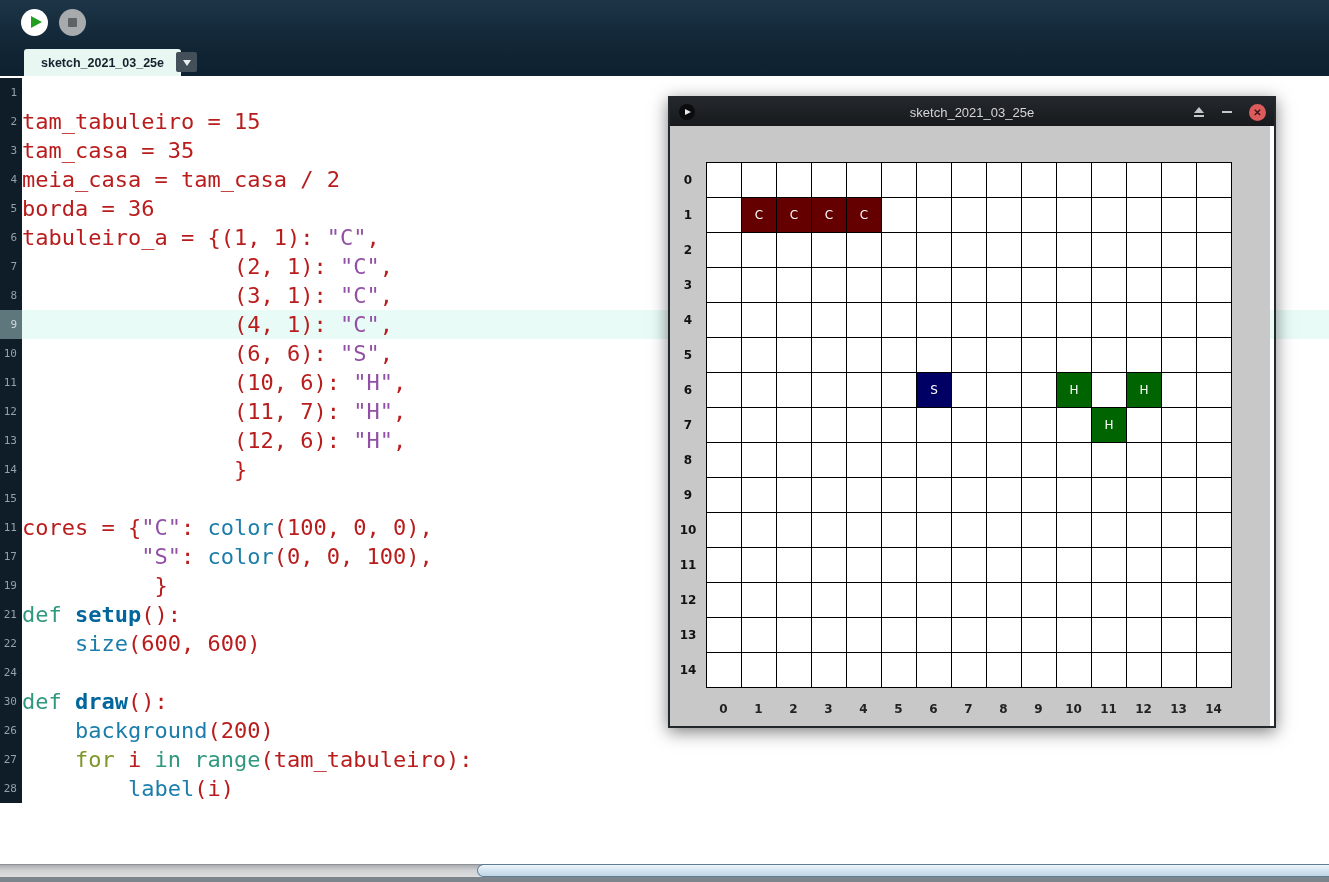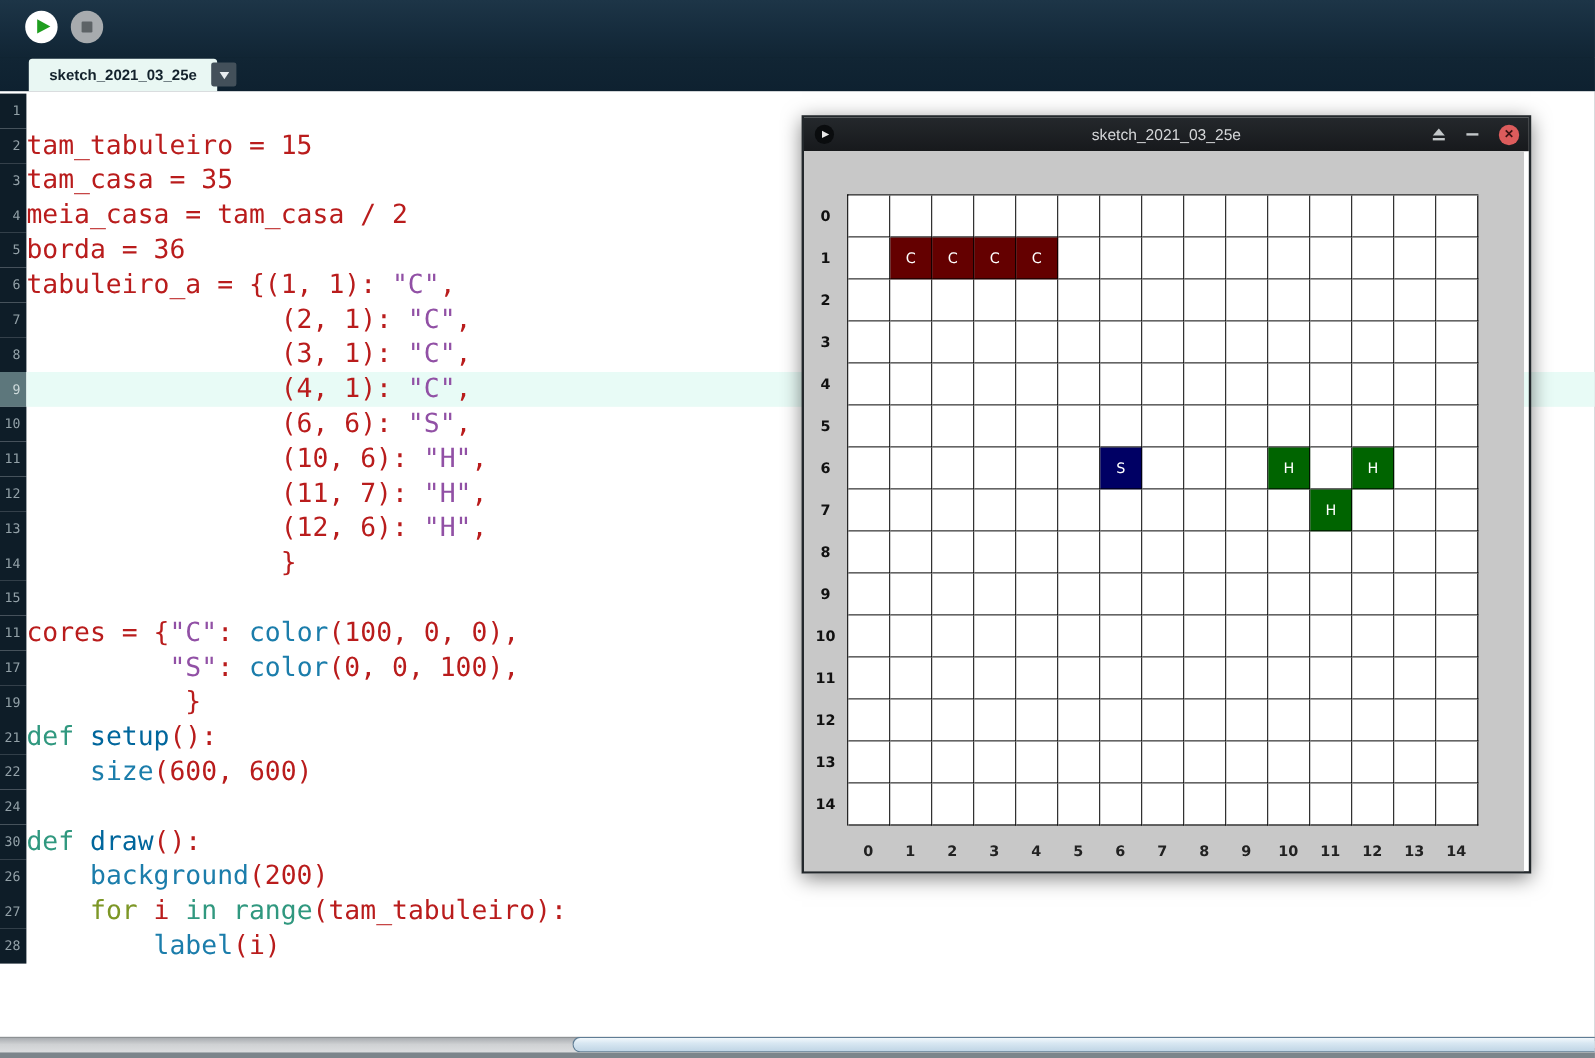--- a/index.html
+++ b/index.html
@@ -51,21 +51,21 @@
     flex:1;white-space:pre;font-family:"DejaVu Sans Mono",monospace;
     font-size:22px;line-height:29px;color:#000;
   }
   .ed-row.active .gutter{background:#5d777c;color:#cdd9da;}
   .ed-row.active .code{background:#e8fbf6;}
   .tk-p{color:#b91c1c;}
   .tk-s{color:#9150a5;}
   .tk-f{color:#1b7dab;}
   .tk-k{color:#30987f;}
   .tk-kw{color:#7d9726;}
-  .tk-d{color:#00669c;font-weight:normal;}
+  .tk-d{color:#00669c;font-weight:bold;}
   .tk-c{color:#7b8a5b;}
 
   
   .hscroll{
     position:absolute;left:0;top:864px;width:1329px;height:13px;
     background:linear-gradient(180deg,#a9adb1 0%,#cfd1d3 45%,#dcdee0 100%);
     border-top:1px solid #8d9194;box-sizing:border-box;
   }
   .hthumb{
     position:absolute;left:477px;top:864px;height:13px;width:852px;

